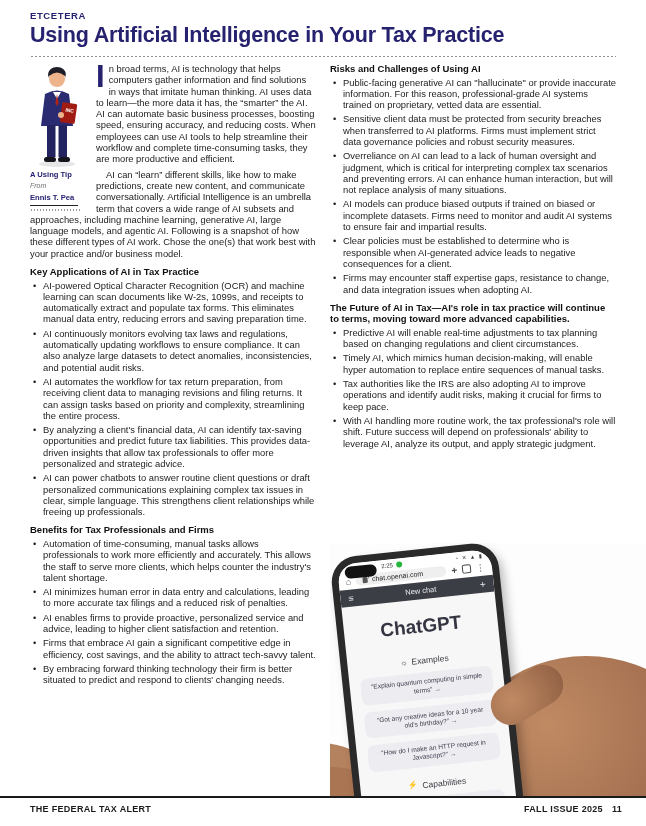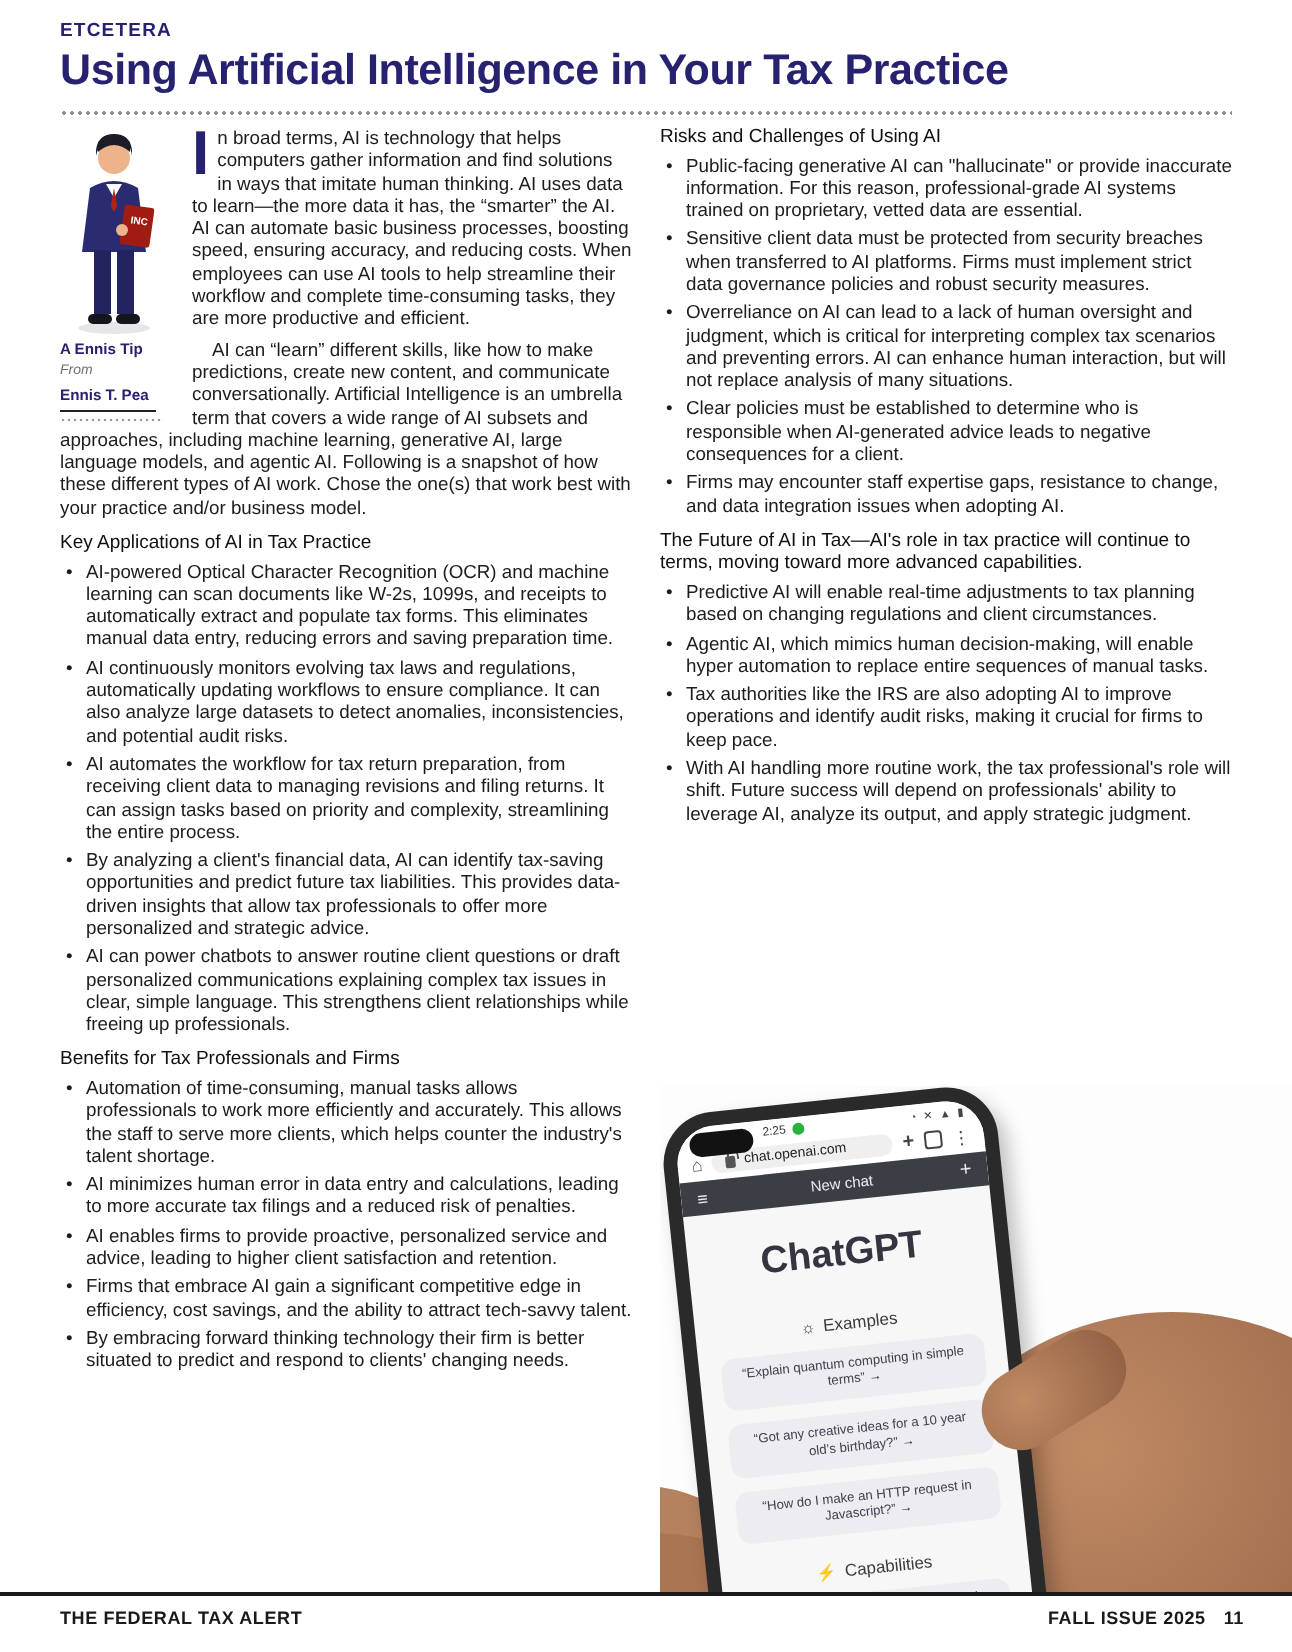--- a/index.html
+++ b/index.html
@@ -12,21 +12,21 @@
             letter-spacing:.6px; color:#26226f; }
   .title  { position:absolute; left:30px; top:23px; font-size:21.5px; font-weight:bold;
             color:#26226f; letter-spacing:-.2px; }
   .dotted-rule { position:absolute; left:30px; top:55px; width:586px; height:3px;
             background-image:radial-gradient(circle, #8f8f8f 0.8px, transparent 0.9px);
             background-size:4px 3px; background-repeat:repeat-x; }
 
   
   .cols { position:absolute; left:30px; top:63px; width:586px; height:732px; display:flex; gap:14px; overflow:hidden; }
   .col  { width:286px; font-size:9.4px; line-height:11.3px; }
-  .sec-h { font-size:9.5px; line-height:11.5px; font-weight:normal; color:#101010; margin:7px 0 2px 0; }
+  .sec-h { font-size:9.5px; line-height:11.5px; font-weight:bold; color:#101010; margin:7px 0 2px 0; }
   ul.blist { list-style:none; }
   ul.blist li { position:relative; padding-left:13px; margin-bottom:3px; }
   ul.blist li::before { content:"•"; position:absolute; left:3px; top:0; font-size:9.4px; color:#1c1c1c; }
   p.body-p { margin-bottom:4px; }
   .indent { text-indent:10px; }
 
   
   .mascot { float:left; width:58px; margin:2px 8px 2px 0; text-align:left; }
   .mascot svg { display:block; }
   .cap1 { font-size:7.6px; font-weight:bold; color:#26226f; margin-top:2px; }
@@ -122,21 +122,21 @@
             <path d="M27 29 l1.6 9 l-1.6 3 l-1.6 -3 z" fill="#b02318"></path>
             <rect x="31" y="38" width="15" height="20" rx="1.5" fill="#a01c12" transform="rotate(8 38 48)"></rect>
             <text x="35" y="47" font-size="5" font-weight="bold" fill="#ffffff" transform="rotate(8 38 48)">INC</text>
             <circle cx="31" cy="50" r="3" fill="#edb48b"></circle>
             <rect x="17" y="60" width="8.5" height="32" fill="#232360"></rect>
             <rect x="28.5" y="60" width="8.5" height="32" fill="#232360"></rect>
             <rect x="14" y="92" width="12" height="5" rx="2.5" fill="#15151d"></rect>
             <rect x="28" y="92" width="12" height="5" rx="2.5" fill="#15151d"></rect>
           </svg>
         </span>
-        <div class="cap1">A Ennis Tip</div>
+        <div class="cap1">A Using Tip</div>
         <div class="cap2">From</div>
         <div class="cap3">Ennis T. Pea</div>
         <div class="cap-rule"></div>
         <div class="cap-dots"></div>
       </div>
 
       <p class="body-p"><span class="dropcap">I</span><span>n broad terms, AI is technology that helps computers gather information and find solutions in ways that imitate human thinking. AI uses data to learn—the more data it has, the “smarter” the AI. AI can automate basic business processes, boosting speed, ensuring accuracy, and reducing costs. When employees can use AI tools to help streamline their workflow and complete time-consuming tasks, they are more productive and efficient.</span></p>
 
       <p class="body-p indent">AI can “learn” different skills, like how to make predictions, create new content, and communicate conversationally. Artificial Intelligence is an umbrella term that covers a wide range of AI subsets and approaches, including machine learning, generative AI, large language models, and agentic AI. Following is a snapshot of how these different types of AI work. Chose the one(s) that work best with your practice and/or business model.</p>
 
@@ -161,29 +161,30 @@
         </ul>
     </div>
 
     <div class="col">
       <h3 class="sec-h" style="margin-top:0">Risks and Challenges of Using AI</h3>
       <ul class="blist">
 
       <li>Public-facing generative AI can "hallucinate" or provide inaccurate information. For this reason, professional-grade AI systems trained on proprietary, vetted data are essential.</li>
           <li>Sensitive client data must be protected from security breaches when transferred to AI platforms. Firms must implement strict data governance policies and robust security measures.</li>
           <li>Overreliance on AI can lead to a lack of human oversight and judgment, which is critical for interpreting complex tax scenarios and preventing errors. AI can enhance human interaction, but will not replace analysis of many situations.</li>
+          <li>AI models can produce biased outputs if trained on biased or incomplete datasets. Firms need to monitor and audit AI systems to ensure fair and impartial results.</li>
           <li>Clear policies must be established to determine who is responsible when AI-generated advice leads to negative consequences for a client.</li>
           <li>Firms may encounter staff expertise gaps, resistance to change, and data integration issues when adopting AI.</li>
         </ul>
 
       <h3 class="sec-h">The Future of AI in Tax—AI's role in tax practice will continue to terms, moving toward more advanced capabilities.</h3>
       <ul class="blist">
 
       <li>Predictive AI will enable real-time adjustments to tax planning based on changing regulations and client circumstances.</li>
-          <li>Agentic AI, which mimics human decision-making, will enable hyper automation to replace entire sequences of manual tasks.</li>
+          <li>Timely AI, which mimics human decision-making, will enable hyper automation to replace entire sequences of manual tasks.</li>
           <li>Tax authorities like the IRS are also adopting AI to improve operations and identify audit risks, making it crucial for firms to keep pace.</li>
           <li>With AI handling more routine work, the tax professional's role will shift. Future success will depend on professionals' ability to leverage AI, analyze its output, and apply strategic judgment.</li>
         </ul>
     </div>
   </div>
 
   <div class="photo">
     <div class="hand finger-left1"></div>
     <div class="hand finger-left2"></div>
     <div class="hand hand-right"></div>

